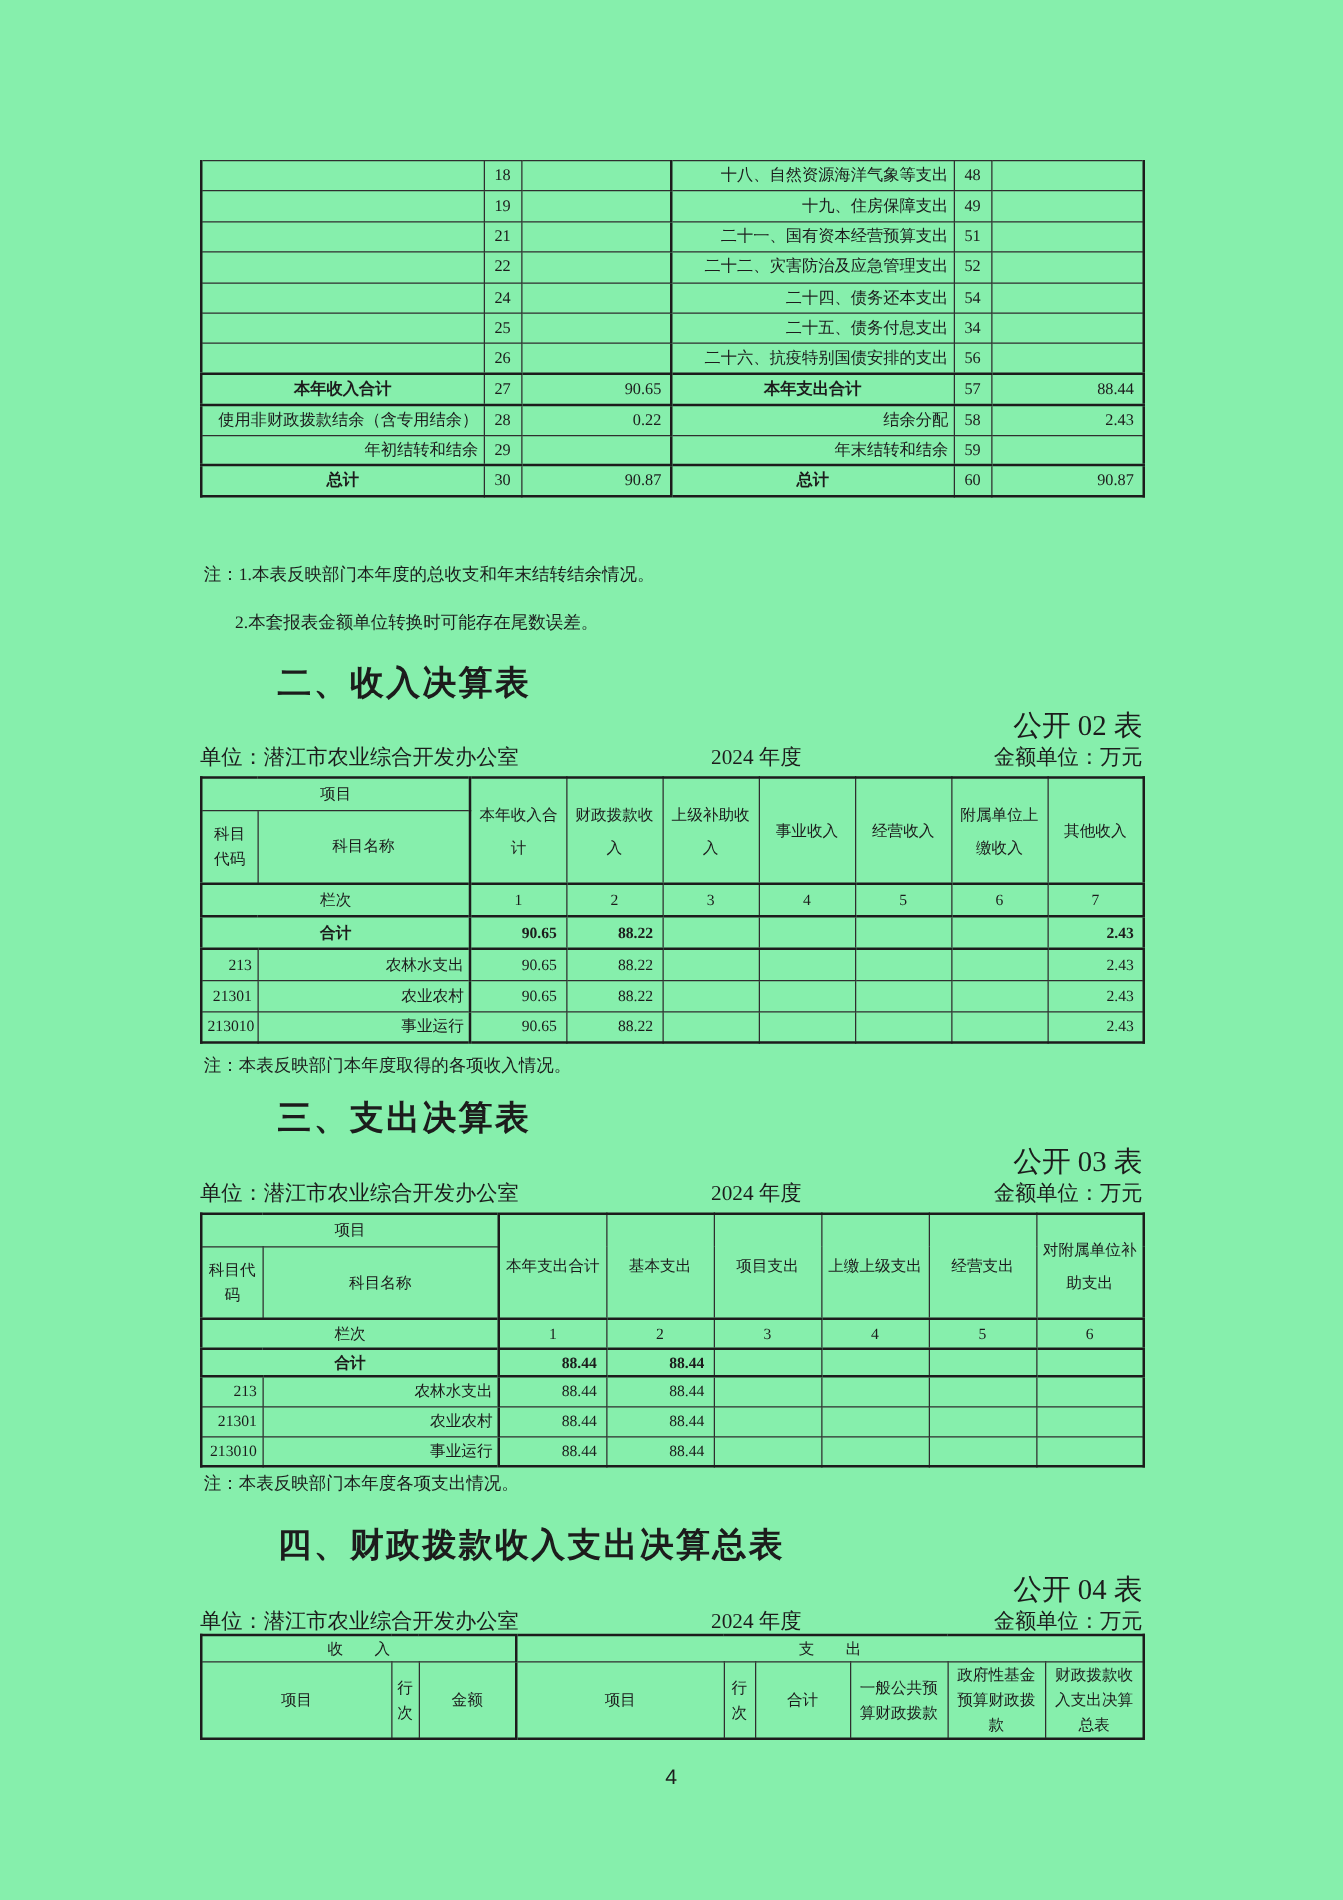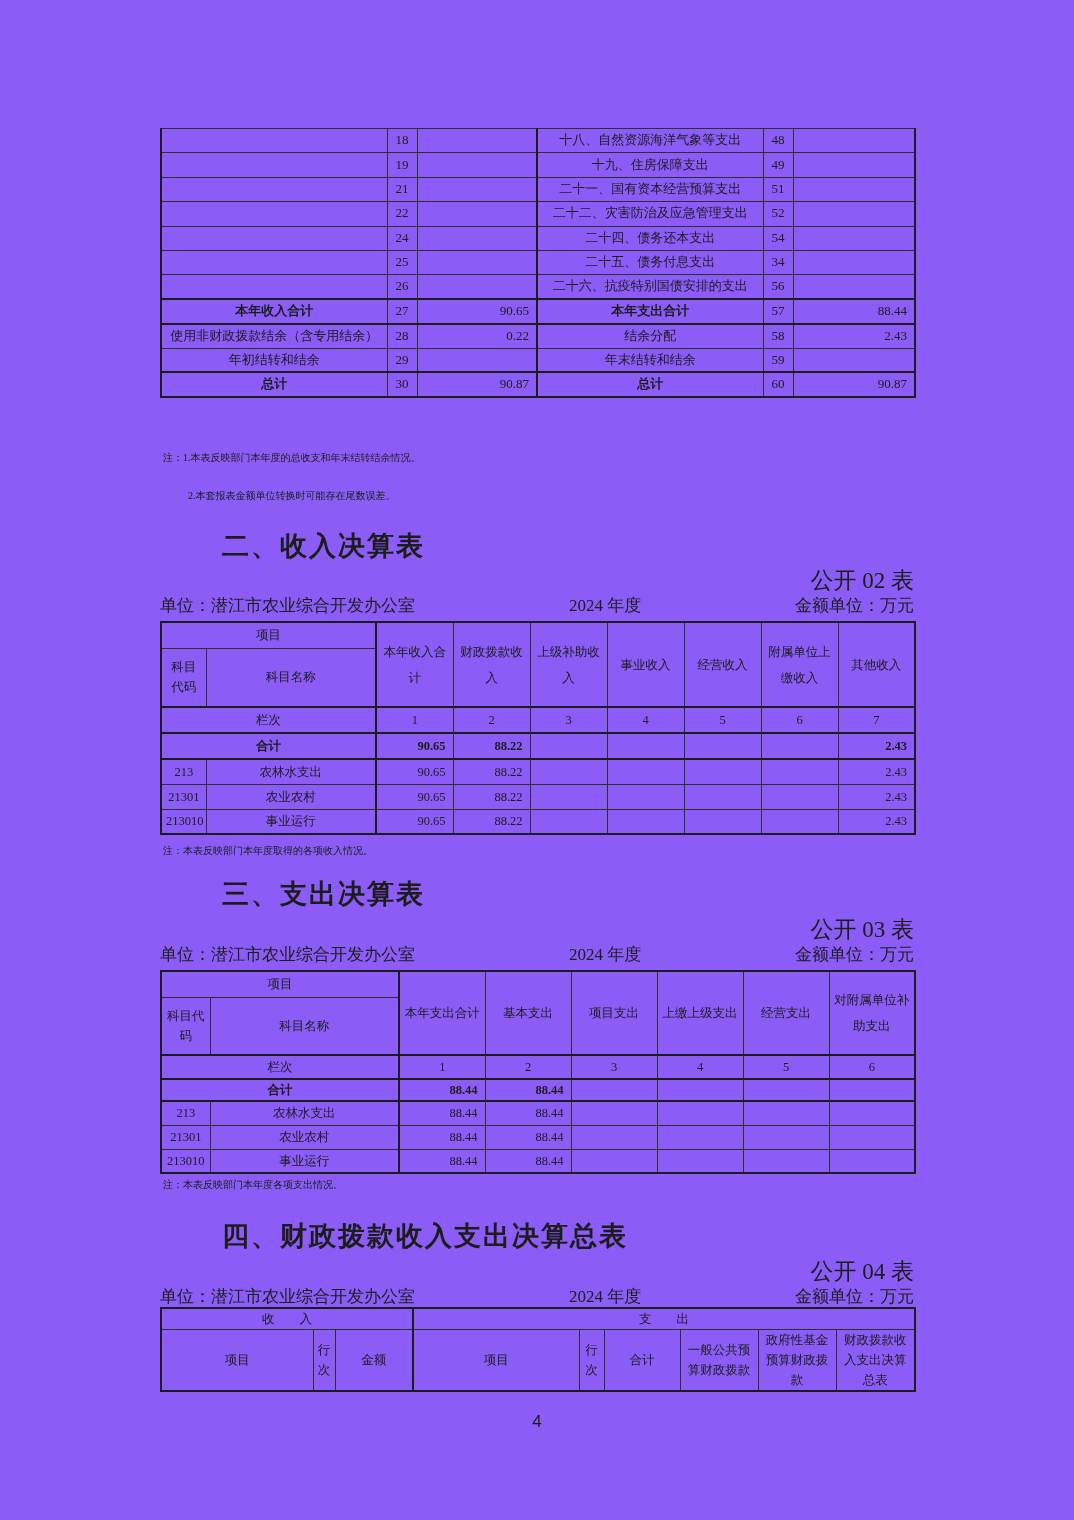--- a/index.html
+++ b/index.html
@@ -2,53 +2,53 @@
 <html><head>
 <meta charset="utf-8">
 <style>
   * { box-sizing: border-box; }
   html, body { margin: 0; padding: 0; background: #ffffff; }
   .page {
     position: relative;
     width: 1074px;
     height: 1520px;
     margin: 0 auto;
-    background: #8b5cf6;
+    background: #86efac;
     color: #1c1c1c;
     font-family: "Liberation Serif", "DejaVu Serif", serif;
   }
   table.grid {
     position: absolute;
     border-collapse: collapse;
     table-layout: fixed;
     border: 2px solid #1c1c1c;
   }
   .grid td {
     border: 1px solid #2e2e2e;
     padding: 0 4px;
     font-size: 12.5px;
     text-align: center;
     vertical-align: middle;
     overflow: hidden;
     line-height: 1.6;
   }
-  .grid td.lbl { text-align: center; }
+  .grid td.lbl { text-align: right; }
   .grid td.num { text-align: right; padding-right: 7px; }
   .grid td.b, tr.b td { font-weight: 700; }
   tr.bt td { border-top: 2px solid #1c1c1c; }
   td.vthick { border-left: 2px solid #1c1c1c; }
 
   
   #t1 { left: 160px; top: 128px; width: 754px; border-top-width: 1px; }
   #t1 tr { height: 24.4px; }
   #t1 td { font-size: 13px; }
   #t1 td:nth-child(3) { border-right: 2px solid #1c1c1c; }
   #t1 tr.sum td.lbl { text-align: center; font-weight: 700; }
 
-  .note { position: absolute; font-size: 10px; white-space: nowrap; }
+  .note { position: absolute; font-size: 14px; white-space: nowrap; }
 
   .sec-title {
     position: absolute;
     left: 222px;
     font-size: 27px;
     font-weight: 700;
     font-family: "Liberation Sans", "DejaVu Sans", sans-serif;
     letter-spacing: 2px;
     white-space: nowrap;
   }

